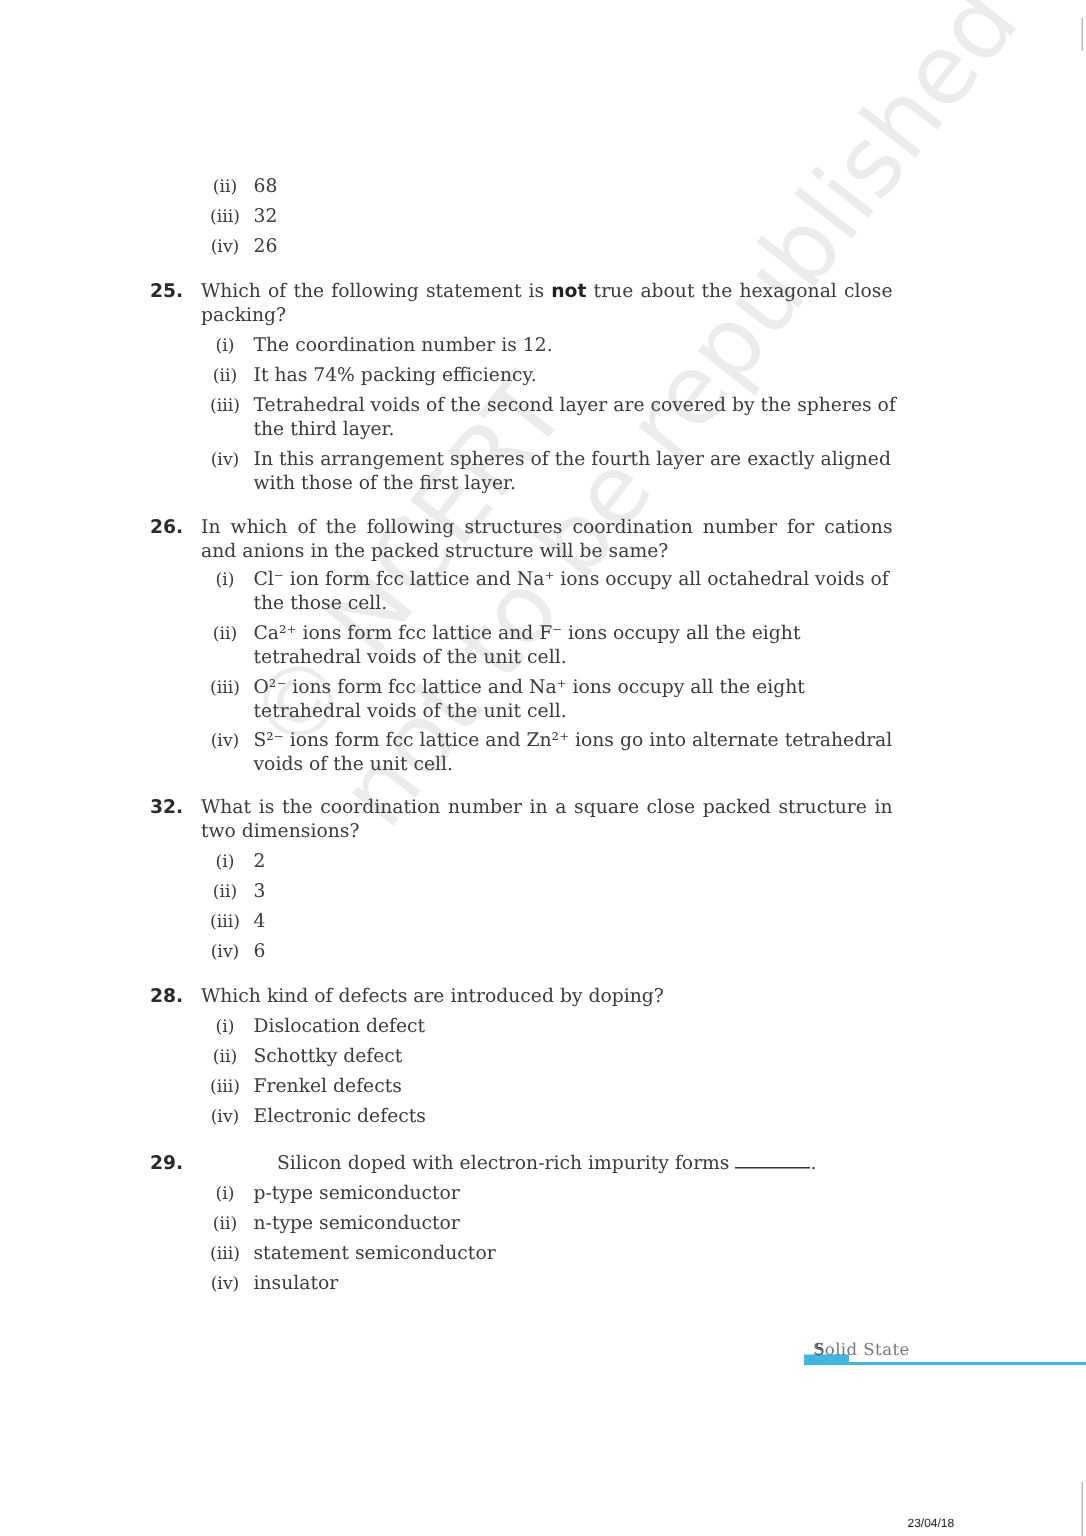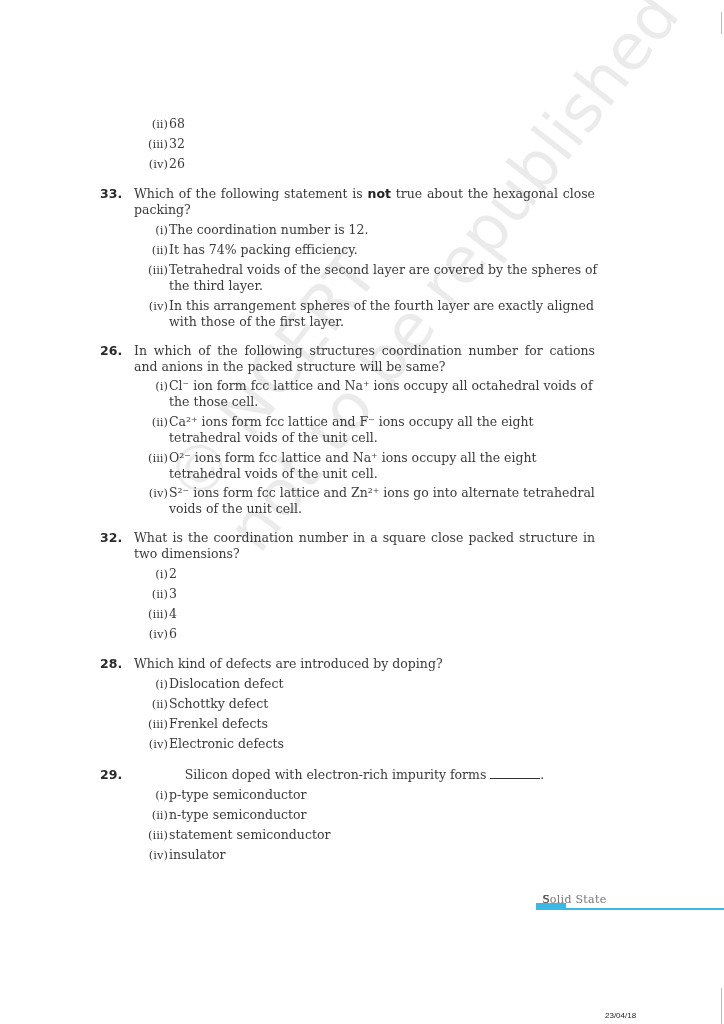--- a/index.html
+++ b/index.html
@@ -12,21 +12,21 @@
     transform:rotate(-52deg); transform-origin:left top;
     font-family:"DejaVu Sans", "Liberation Sans", sans-serif;
     color:rgba(0,0,0,0.08); font-size:64px; line-height:78px; white-space:nowrap;
     pointer-events:none; z-index:0;
   }
   .watermark div { display:block; }
   .content { position:absolute; left:0; top:0; width:724px; z-index:1; }
   .opt {
     position:absolute; left:132px; width:470px; font-size:12.5px; line-height:16px;
   }
-  .opt .num { position:absolute; left:0; width:36px; text-align:right; font-size:11.5px; }
+  .opt .num { position:absolute; left:0; width:36px; text-align:center; font-size:11.5px; }
   .opt .txt { position:absolute; left:37px; width:430px; }
   .q {
     position:absolute; left:100px; width:495px; font-size:12.5px; line-height:16px;
   }
   .q .qn { position:absolute; left:0; font-family:"DejaVu Sans", "Liberation Sans", sans-serif; font-weight:bold; font-size:12.5px; color:#2a2a2a; }
   .q .qt { position:absolute; left:34px; width:461px; text-align:justify; }
   .q .qt b { font-family:"DejaVu Sans", "Liberation Sans", sans-serif; font-weight:bold; color:#222; }
   .blank { display:inline-block; width:50px; border-bottom:1px solid #333; margin-left:4px; }
   .footer-bar { position:absolute; left:536px; top:903px; width:30px; height:7px; background:#3bb8e6; }
   .footer-line { position:absolute; left:536px; top:908px; width:188px; height:1.5px; background:#3bb8e6; }
@@ -52,21 +52,21 @@
   <div class="opt" style="top:136px">
     <span class="num">(iii)</span>
     <span class="txt">32</span>
   </div>
   <div class="opt" style="top:156px">
     <span class="num">(iv)</span>
     <span class="txt">26</span>
   </div>
 
   <div class="q" style="top:186px">
-    <span class="qn">33.</span>
+    <span class="qn">25.</span>
     <span class="qt"><span>Which of the following statement is </span><b>not</b><span> true about the hexagonal close packing?</span></span>
   </div>
   <div class="opt" style="top:222px">
     <span class="num">(i)</span>
     <span class="txt">The coordination number is 12.</span>
   </div>
   <div class="opt" style="top:242px">
     <span class="num">(ii)</span>
     <span class="txt">It has 74% packing efficiency.</span>
   </div>

